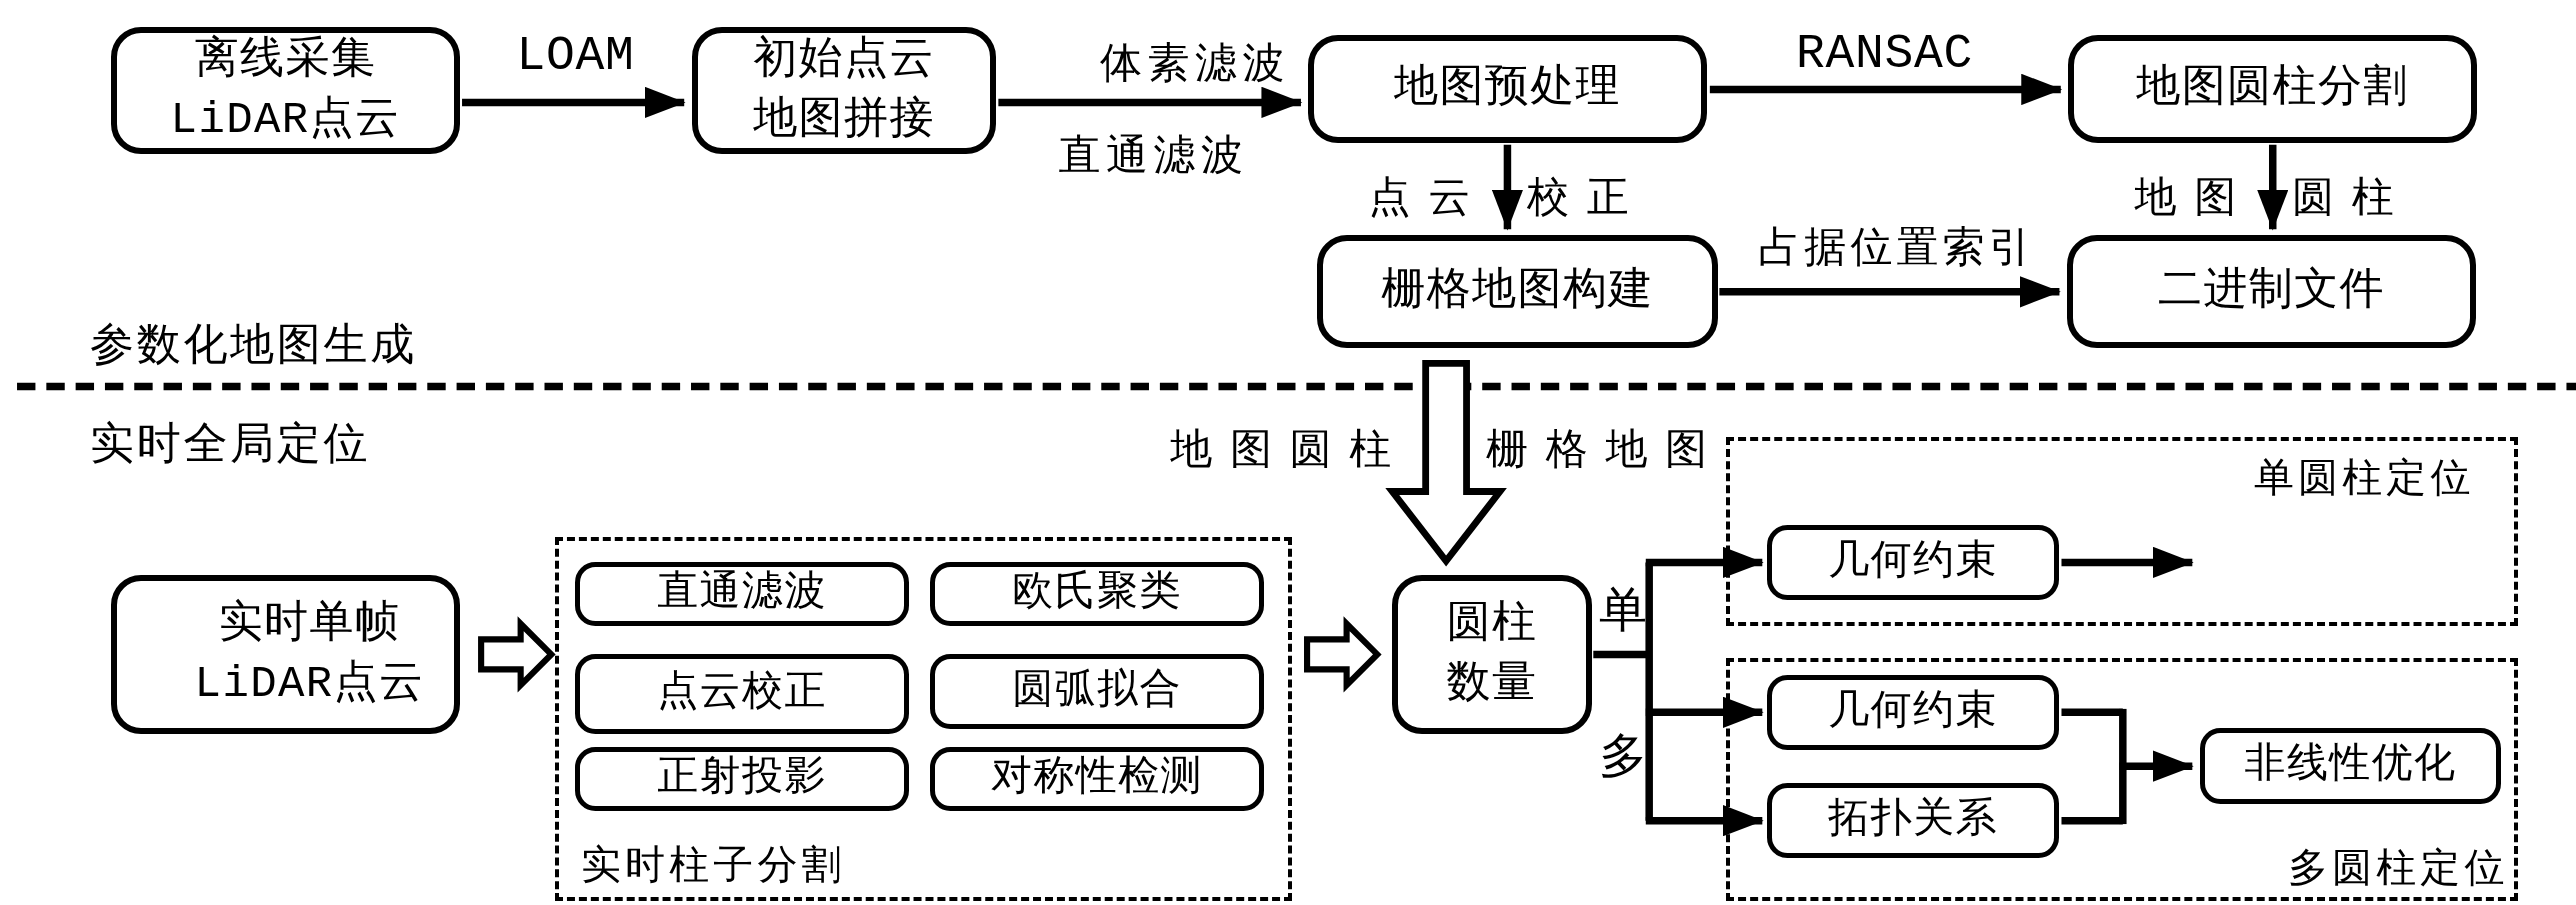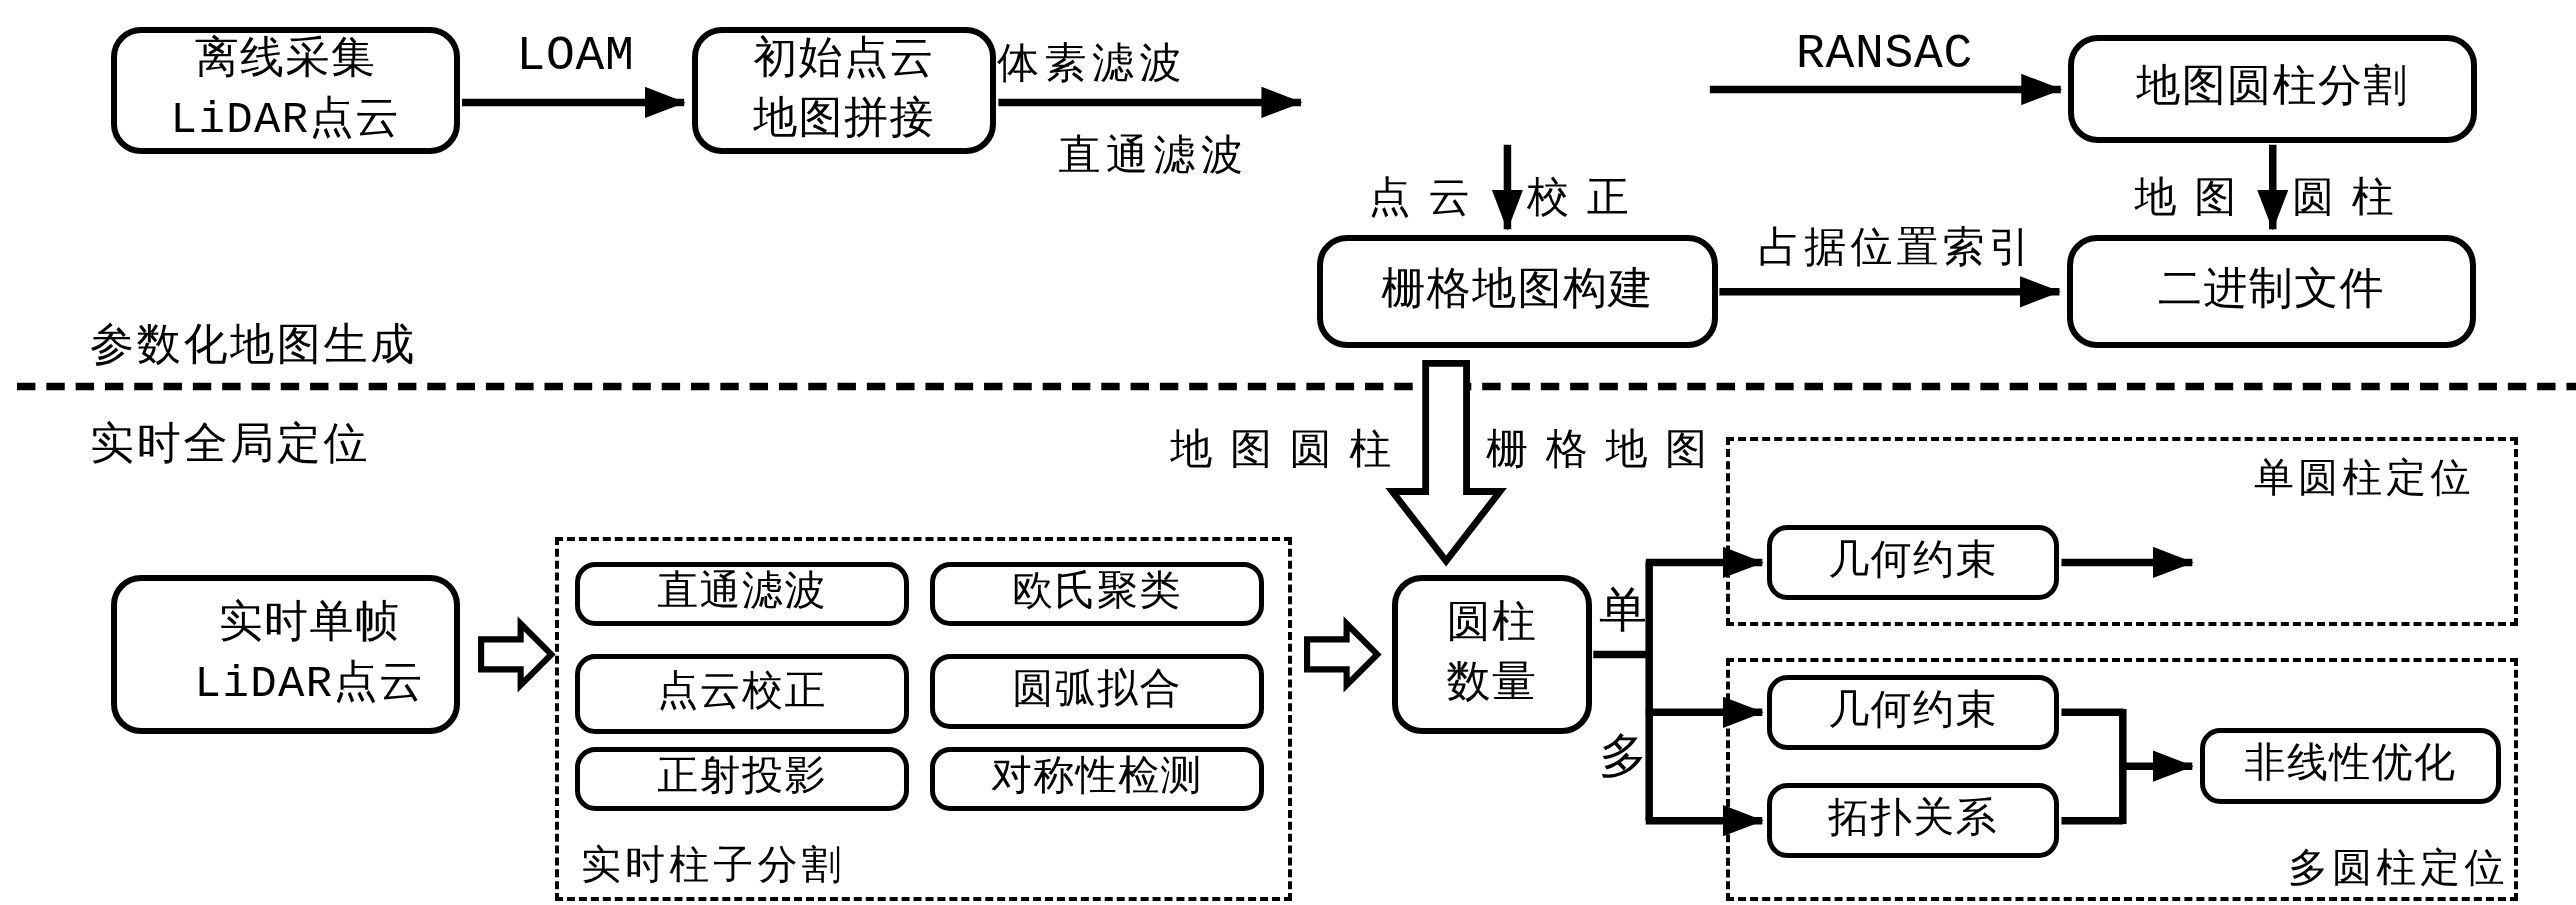--- a/index.html
+++ b/index.html
@@ -67,23 +67,26 @@
     <div>LiDAR点云</div>
   </div>
 
   <div class="lbl en" style="left:504px;top:29px;width:143px;text-align:center;">LOAM</div>
 
   <div class="node" style="left:692px;top:27px;width:304px;height:127px;">
     <div>初始点云</div>
     <div>地图拼接</div>
   </div>
 
-  <div class="lbl" style="left:997px;top:35px;width:225px;text-align:left;letter-spacing:5.5px;">体素滤波</div>
+  <div class="lbl" style="left:1065px;top:35px;width:225px;text-align:right;letter-spacing:5.5px;">体素滤波</div>
   <div class="lbl" style="left:1041px;top:127px;width:225px;text-align:center;letter-spacing:5.5px;">直通滤波</div>
 
+  <div class="node" style="left:1308px;top:35px;width:399px;height:108px;">
+    <div>地图预处理</div>
+  </div>
 
   <div class="lbl en" style="left:1772px;top:27px;width:225px;text-align:center;">RANSAC</div>
 
   <div class="node" style="left:2068px;top:35px;width:409px;height:108px;">
     <div>地图圆柱分割</div>
   </div>
 
   <div class="lbl spread" style="right:1088px;top:169px;">点云</div>
   <div class="lbl spread" style="left:1527px;top:169px;">校正</div>
 

